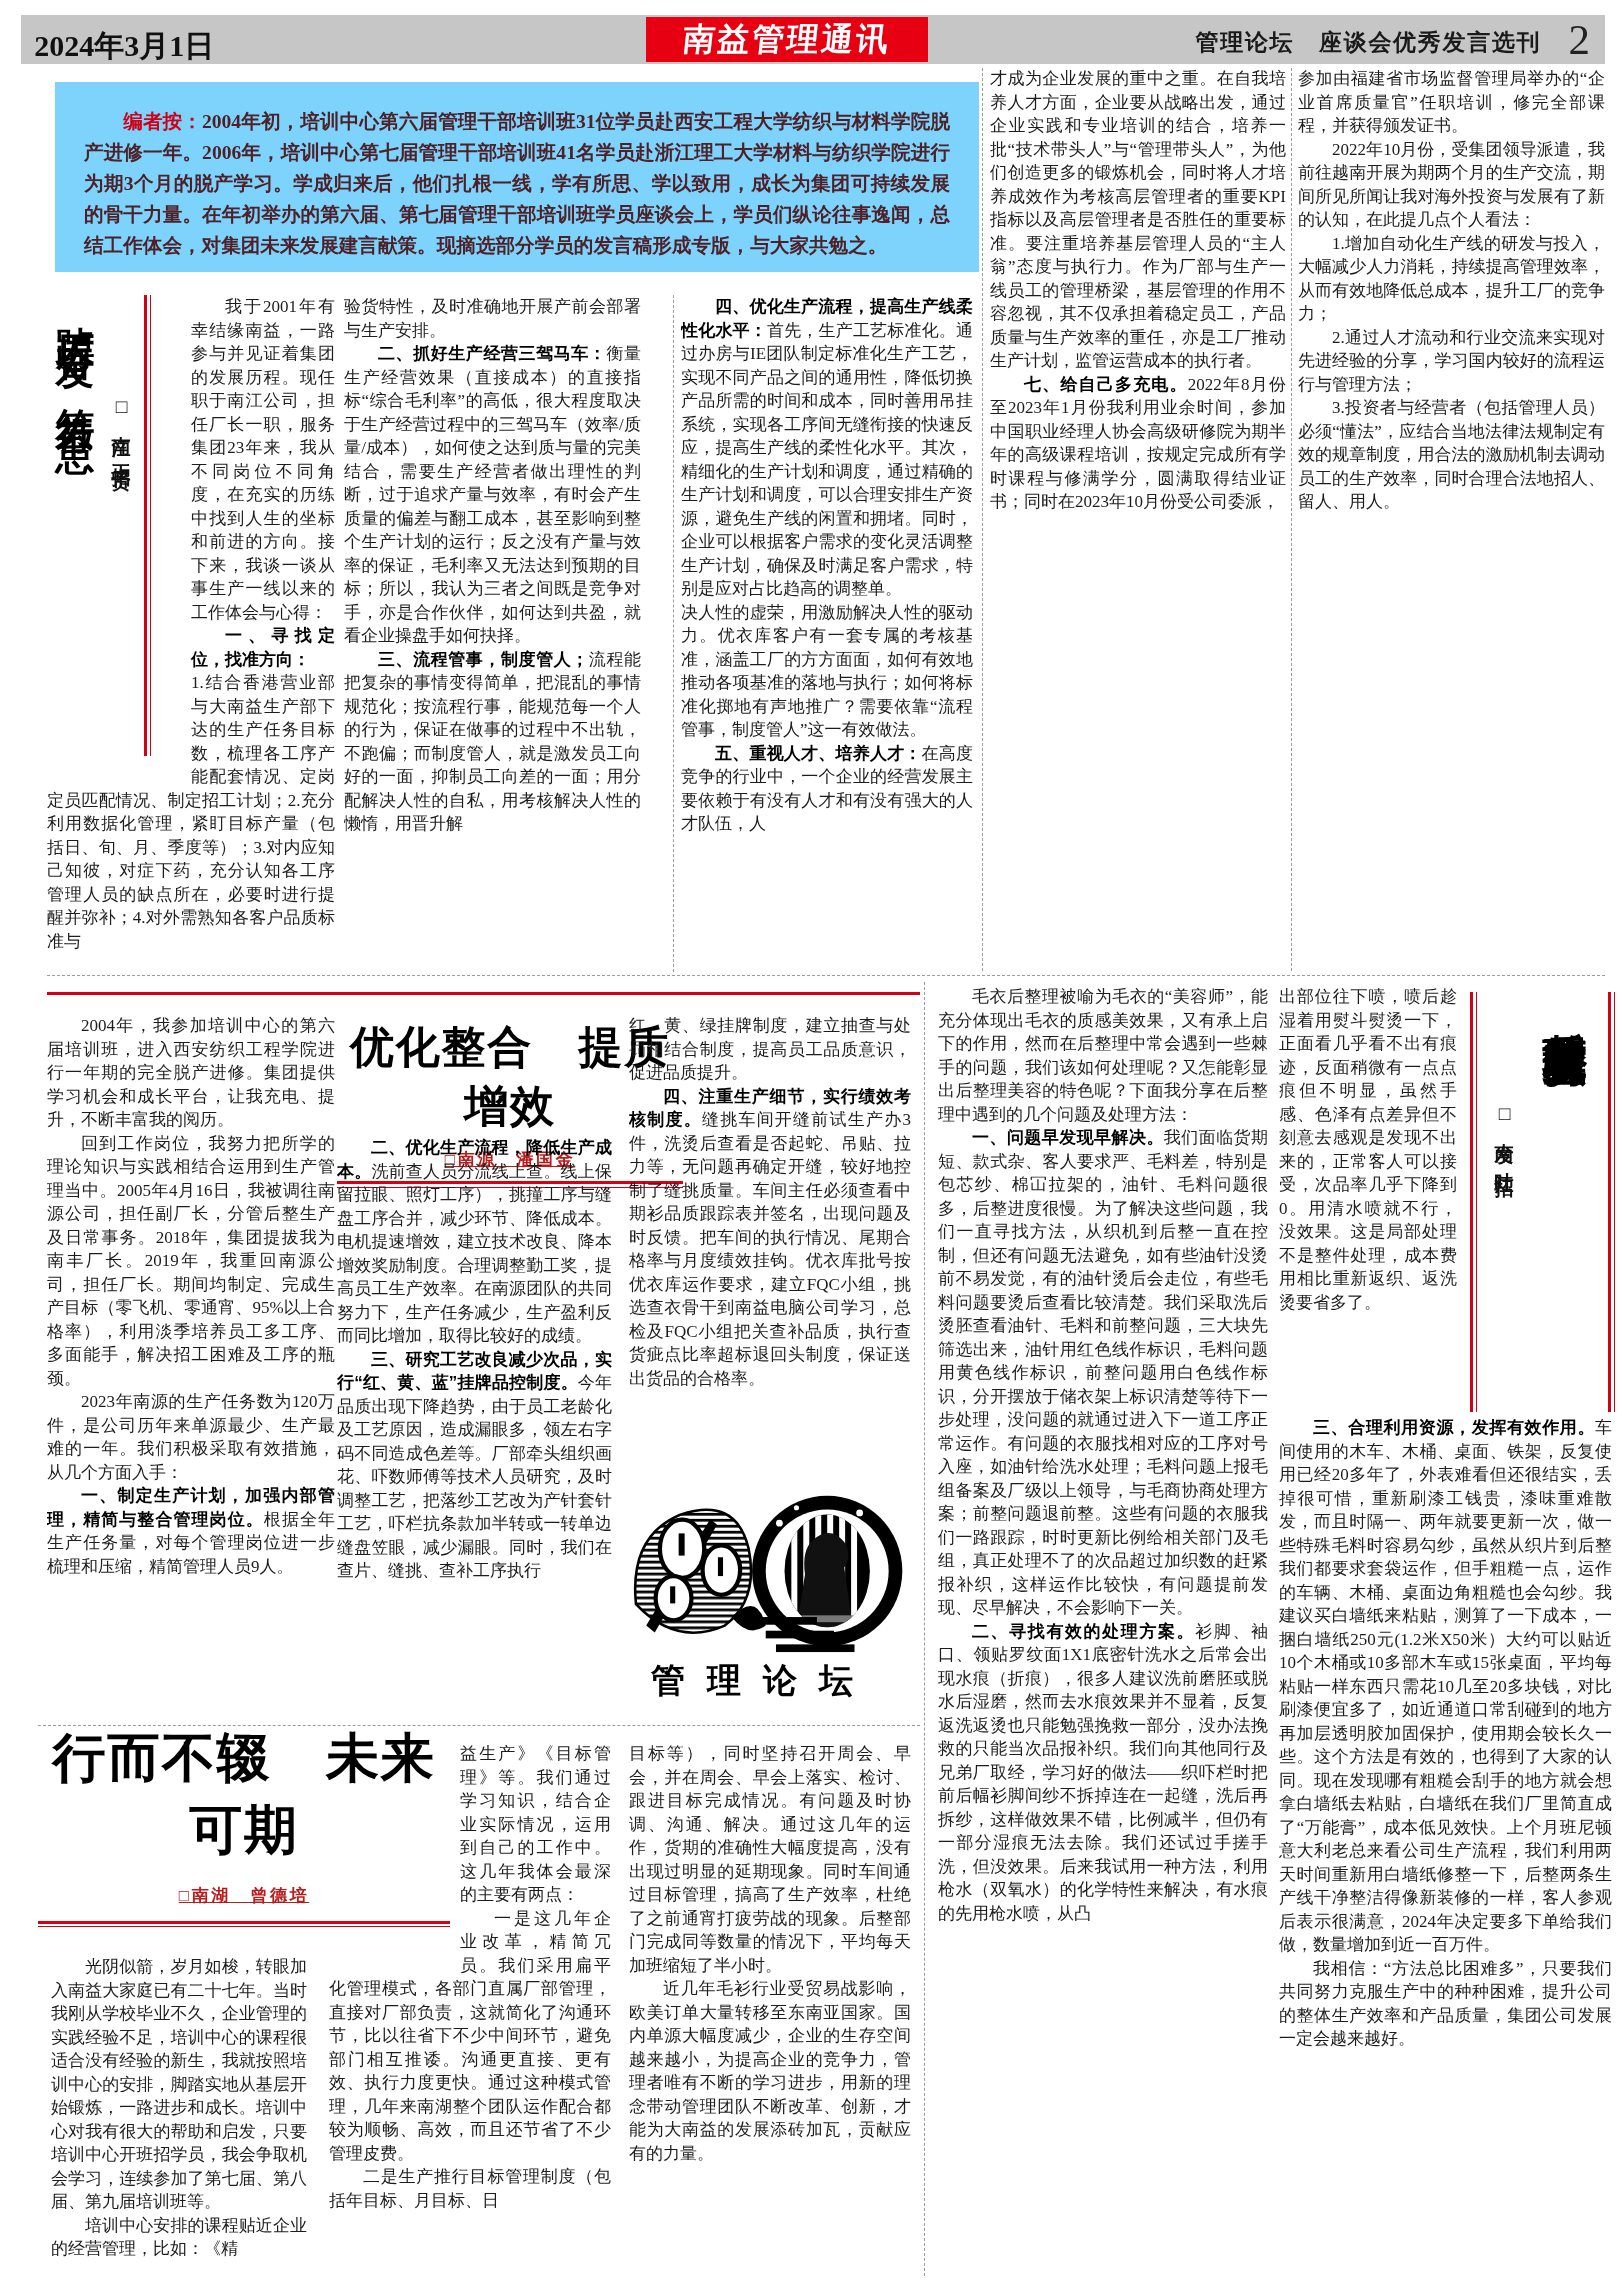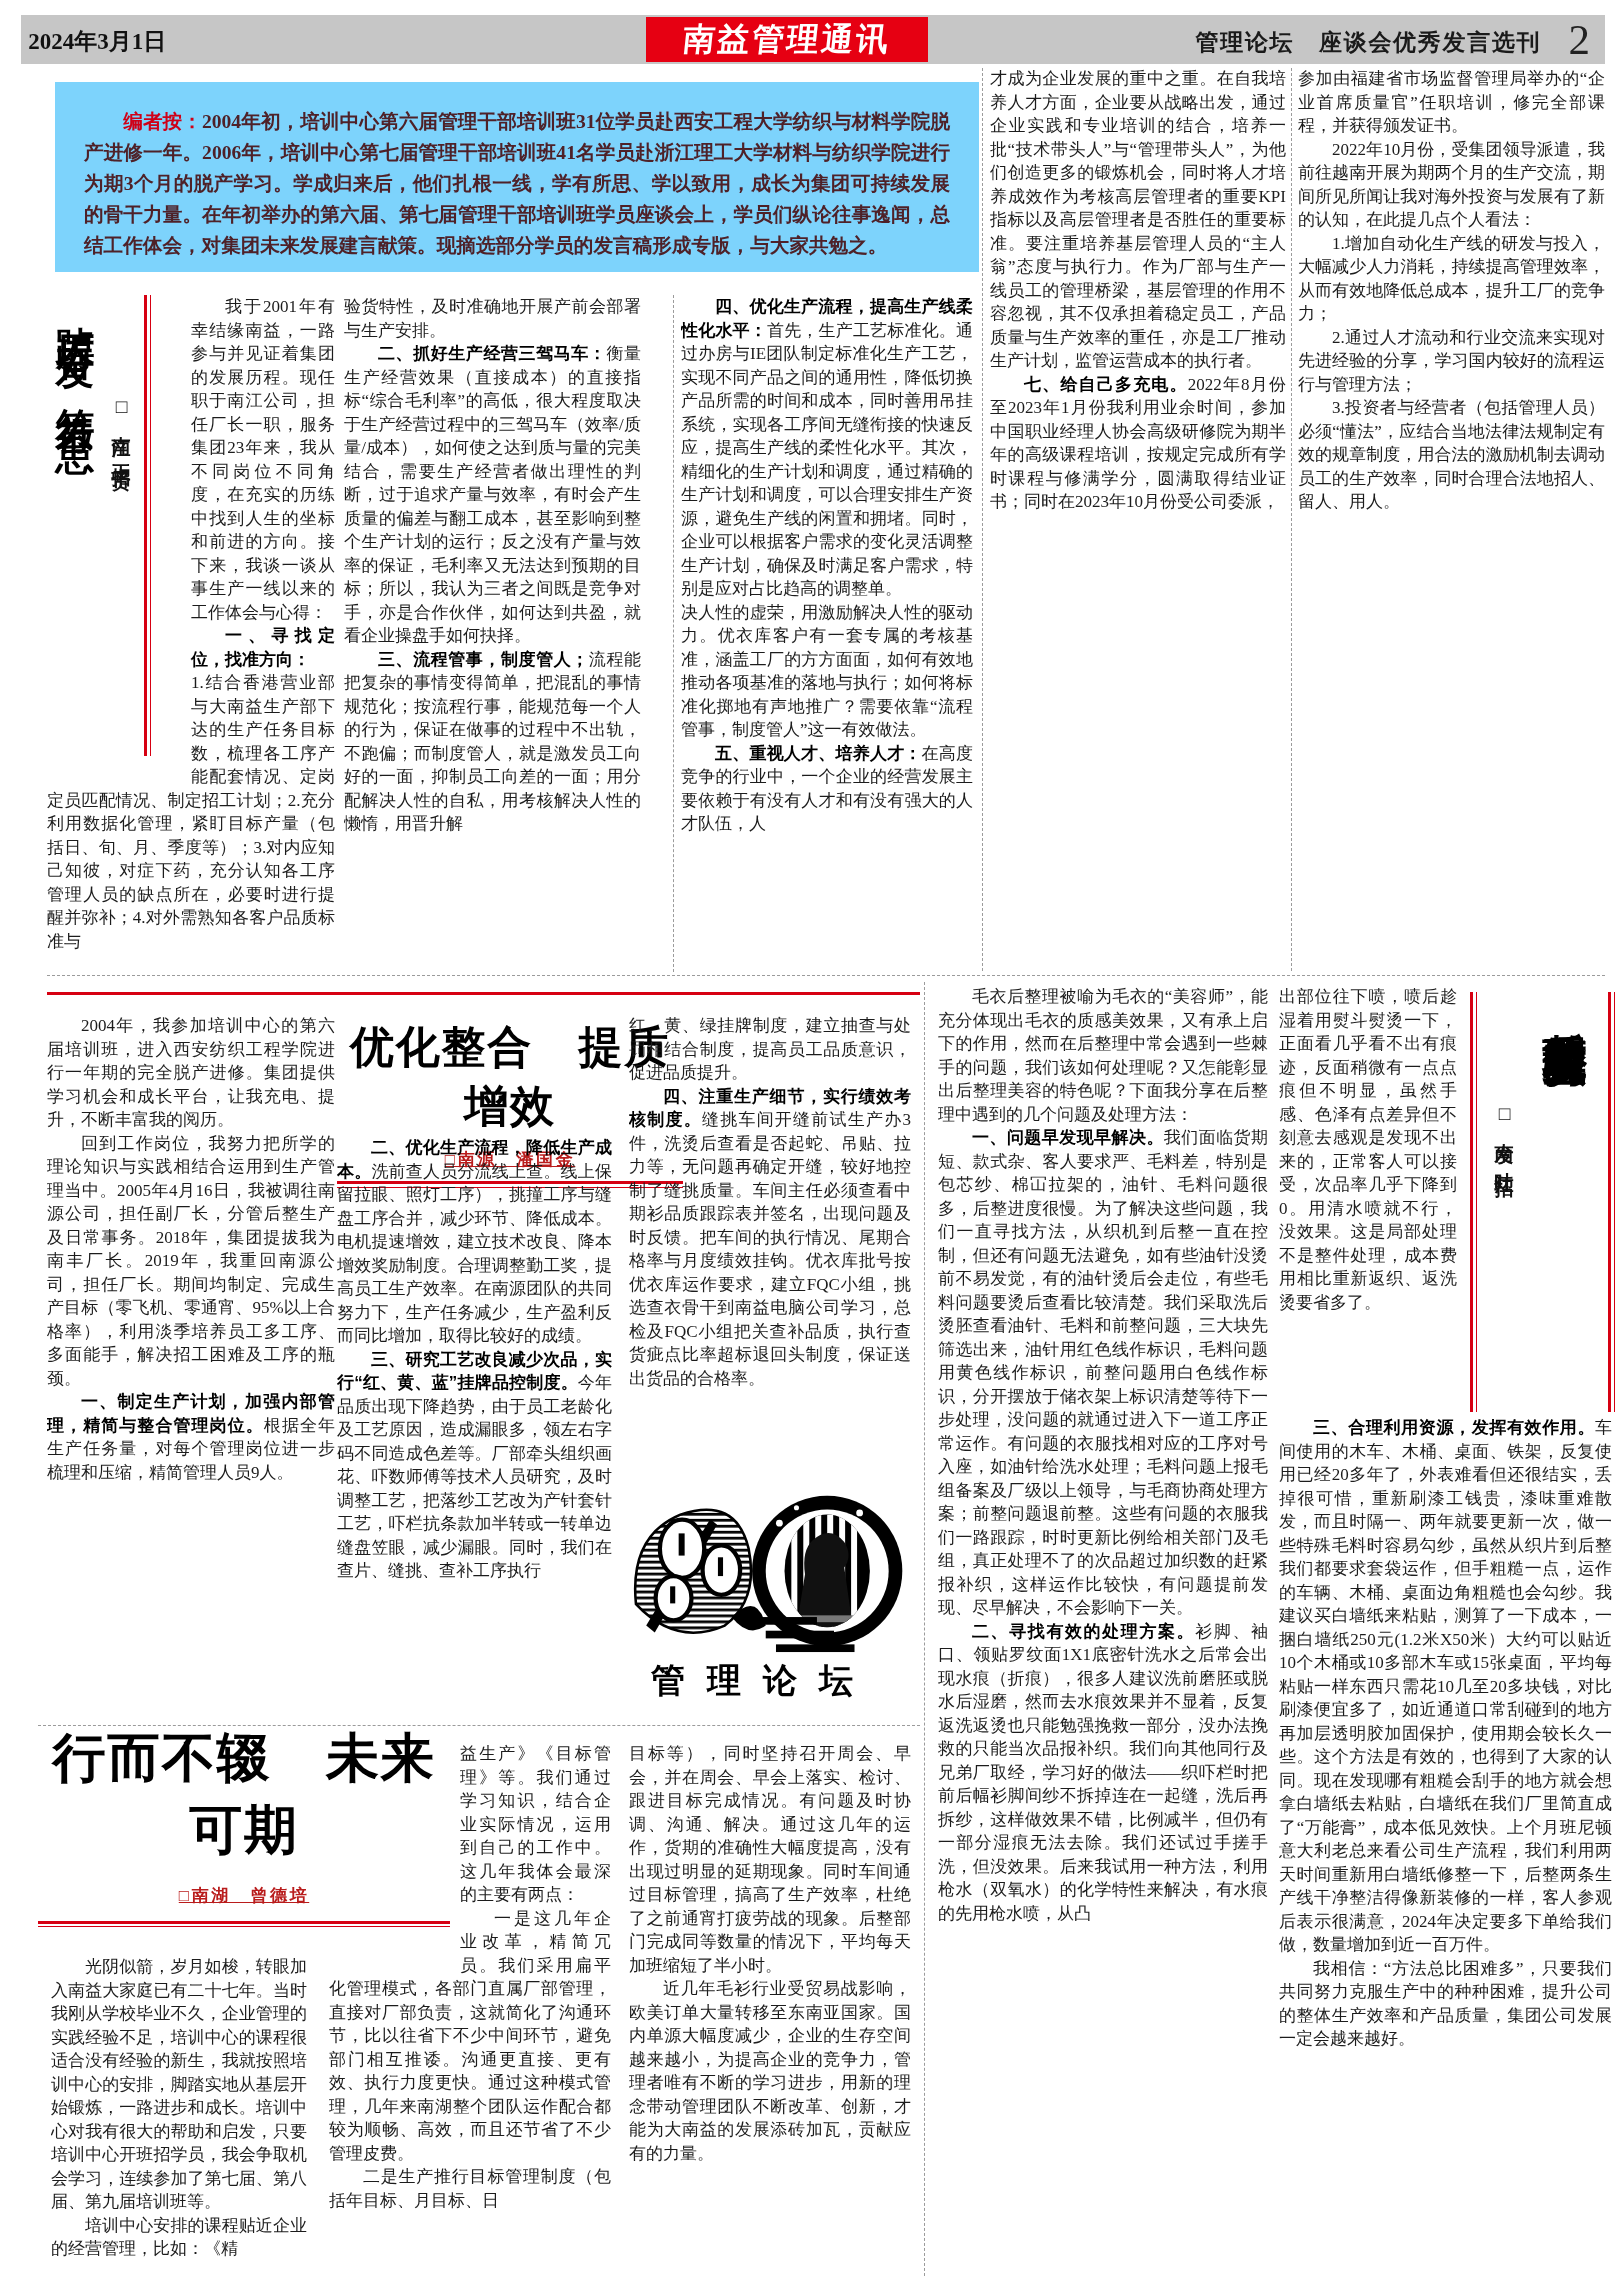--- a/index.html
+++ b/index.html
@@ -1,21 +1,21 @@
 <!DOCTYPE html>
 <html style="font-size:13.7px"><head>
 <meta charset="utf-8">
 <style>
   html,body{margin:0;padding:0;background:#e9e9e9;}
   .page{position:relative;width:1622px;height:2284px;background:#ffffff;margin:0 auto;
         font-family:"Liberation Serif","DejaVu Serif",serif;overflow:hidden;}
 
   
   .header-band{position:absolute;left:21.3px;top:15.4px;width:1584px;height:49px;background:#c6c6c6;}
-  .date-label{position:absolute;left:7px;top:11px;font-size:23px;font-weight:bold;color:#111;}
+  .date-label{position:absolute;left:13px;top:11px;font-size:30px;font-weight:bold;color:#111;}
   .masthead{position:absolute;left:625px;top:1.7px;width:282px;height:45px;background:#e60012;
             display:flex;align-items:center;justify-content:center;}
   .masthead span{color:#fff;font-size:32px;font-weight:900;letter-spacing:2.6px;transform:skewX(-6deg);}
   .section-label{position:absolute;right:64px;top:12px;font-size:23px;font-weight:bold;color:#1a1a1a;letter-spacing:1.7px;}
   .page-number{position:absolute;right:15.4px;top:0px;font-size:43px;color:#222;font-weight:400;}
 
   
   .editor-note{position:absolute;left:55px;top:82px;width:924px;height:190px;background:#7dd3fc;
                box-sizing:border-box;padding:24px 29px;overflow:hidden;}
   .editor-note p{margin:0;font-size:19.6px;line-height:31px;font-weight:bold;color:#4e2128;
@@ -118,20 +118,21 @@
   <div class="vdash" style="left:673px;top:295px;height:677px;"></div>
   <div class="vdash" style="left:982px;top:68px;height:903px;"></div>
   <div class="vdash" style="left:1291px;top:68px;height:903px;"></div>
   <div class="hdash" style="left:47px;top:975px;width:1558px;"></div>
 
   <div class="red-hr" style="left:47px;top:992px;width:873px;"></div>
 
   <div class="col" style="left:47px;top:1014px;width:288px;height:705px;">
       <div class="para">2004年，我参加培训中心的第六届培训班，进入西安纺织工程学院进行一年期的完全脱产进修。集团提供学习机会和成长平台，让我充电、提升，不断丰富我的阅历。</div>
       <div class="para">回到工作岗位，我努力把所学的理论知识与实践相结合运用到生产管理当中。2005年4月16日，我被调往南源公司，担任副厂长，分管后整生产及日常事务。2018年，集团提拔我为南丰厂长。2019年，我重回南源公司，担任厂长。期间均制定、完成生产目标（零飞机、零通宵、95%以上合格率），利用淡季培养员工多工序、多面能手，解决招工困难及工序的瓶颈。</div>
+      <div class="para">2023年南源的生产任务数为120万件，是公司历年来单源最少、生产最难的一年。我们积极采取有效措施，从几个方面入手：</div>
       <div class="para"><b>一、制定生产计划，加强内部管理，精简与整合管理岗位。</b>根据全年生产任务量，对每个管理岗位进一步梳理和压缩，精简管理人员9人。</div>
     </div>
 
   <div class="h-titleblock" style="left:337px;top:1018px;width:346px;height:104px;">
     <div class="h-title" style="font-size:44px;letter-spacing:1.7px;">优化整合　提质增效</div>
     <div class="h-byline" style="margin-top:12px;">□南源　潘国金</div>
     <div class="red-double" style="margin-top:10.2px;"></div>
   </div>
 
   <div class="col" style="left:337px;top:1136px;width:275px;height:587px;">

